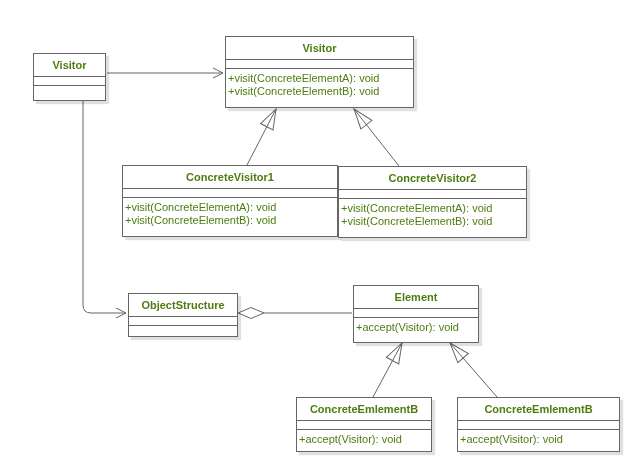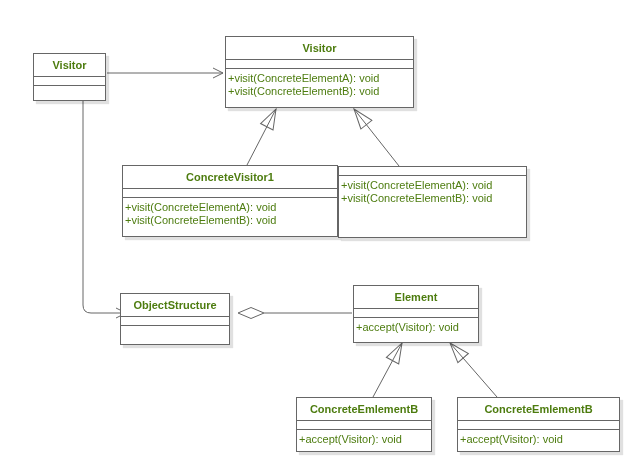--- a/index.html
+++ b/index.html
@@ -98,28 +98,29 @@
   <div class="uml-class" style="left:122px;top:165px;width:216px;height:72px">
     <div class="uml-title">ConcreteVisitor1</div>
     <div class="uml-attrs"></div>
     <div class="uml-methods">
       <div>+visit(ConcreteElementA): void</div>
       <div>+visit(ConcreteElementB): void</div>
     </div>
   </div>
 
   <div class="uml-class" style="left:338px;top:166px;width:189px;height:72px">
+    <div class="uml-title">ConcreteVisitor2</div>
     <div class="uml-attrs"></div>
     <div class="uml-methods">
       <div>+visit(ConcreteElementA): void</div>
       <div>+visit(ConcreteElementB): void</div>
     </div>
   </div>
 
-  <div class="uml-class" style="left:120px;top:293px;width:110px;height:52px">
+  <div class="uml-class" style="left:128px;top:293px;width:110px;height:44px">
     <div class="uml-title">ObjectStructure</div>
     <div class="uml-attrs"></div>
     <div class="uml-methods"></div>
   </div>
 
   <div class="uml-class" style="left:353px;top:285px;width:126px;height:58px">
     <div class="uml-title">Element</div>
     <div class="uml-attrs"></div>
     <div class="uml-methods">
       <div>+accept(Visitor): void</div>

